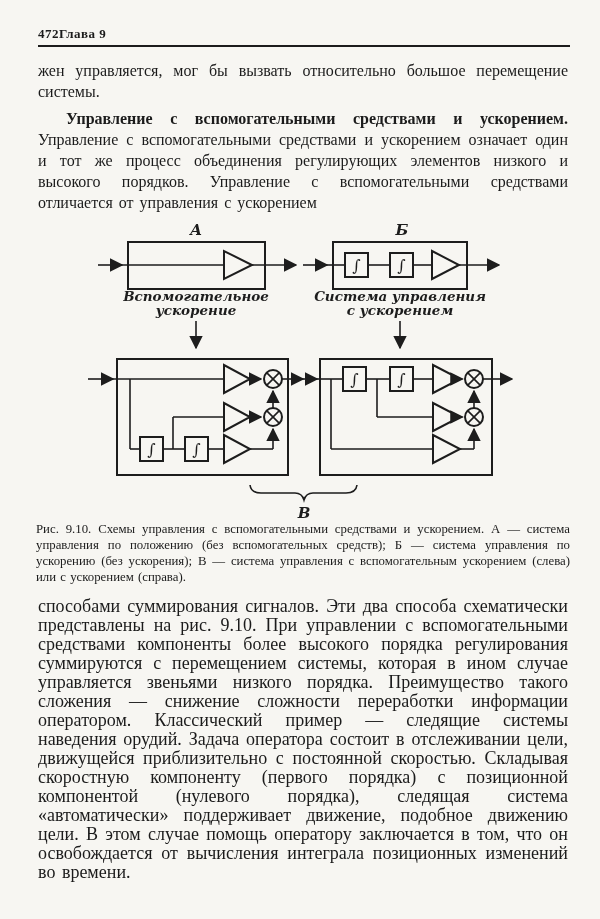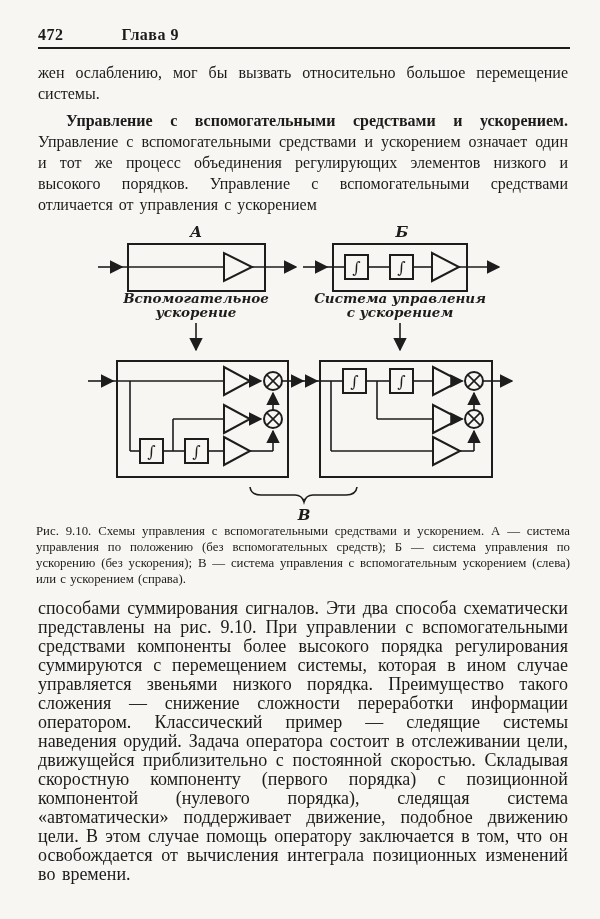--- a/index.html
+++ b/index.html
@@ -10,24 +10,24 @@
     color: #1b1b1b;
     overflow: hidden;
   }
   .page {
     box-sizing: border-box;
     width: 600px; height: 919px;
     padding: 26px 32px 0 38px;
   }
   .pg-header {
     display: flex; align-items: baseline;
-    font-size: 16px; font-weight: bold;
+    font-size: 13px; font-weight: bold;
     letter-spacing: 0.5px;
   }
-  .pg-header .chapter { margin-left: 58px; }
+  .pg-header .chapter { }
   .header-rule {
     border: none;
     border-top: 2px solid #1c1c1c;
     margin: 3px 0 0 0;
     width: 532px;
   }
   p.body {
     width: 530px;
     margin: 0;
     font-size: 16px;
@@ -80,21 +80,21 @@
 <body>
 
 <div class="page">
 
   <div class="pg-header">
     <span>472</span>
     <span class="chapter">Глава 9</span>
   </div>
   <hr class="header-rule">
 
-  <p class="body cont">жен ослаблению, мог бы вызвать относительно большое перемещение системы.</p>
+  <p class="body cont">жен управляется, мог бы вызвать относительно большое перемещение системы.</p>
 
   <p class="body main"><span class="lead">Управление с вспомогательными средствами и ускорением.</span>
     <span>Управление с вспомогательными средствами и ускорением означает один и тот же процесс объединения регулирующих элементов низкого и высокого порядков. Управление с вспомогательными средствами отличается от управления с ускорением</span></p>
 
   <svg class="figure-svg" width="600" height="300" viewBox="0 0 600 300">
     <defs>
       <marker id="arr" viewBox="0 0 10 10" refX="9" refY="5" markerWidth="8.5" markerHeight="8.5" orient="auto-start-reverse">
         <path d="M0,0 L10,5 L0,10 z" fill="#1d1d1d"></path>
       </marker>
     </defs>

